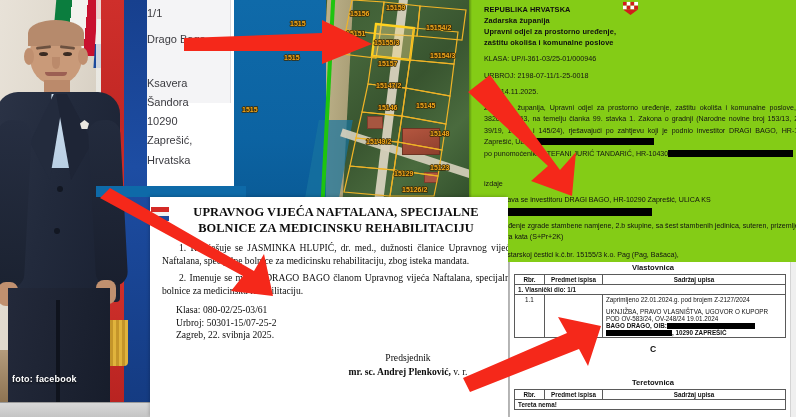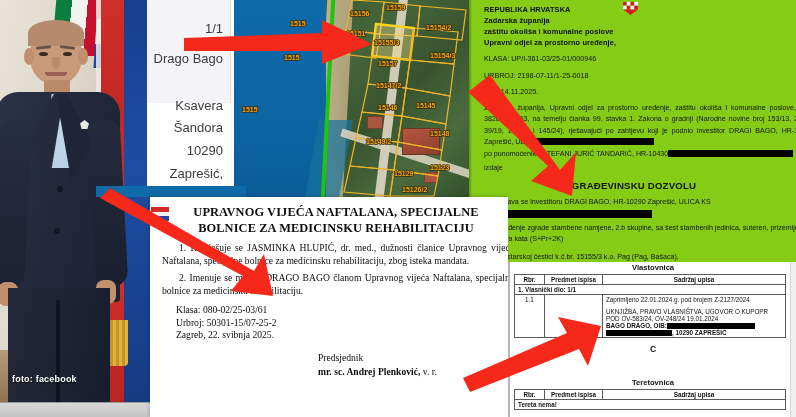--- a/index.html
+++ b/index.html
@@ -68,21 +68,21 @@
   .m-hand-l{background:#c0906f; border-radius:8px;}
   .m-hand-r{position:absolute; left:96px; top:280px; width:20px; height:24px; background:#c0906f; border-radius:8px; }
   .ph-cap { position:absolute; left:12px; bottom:18px; font-size:9px; font-weight:bold;
             color:#ffffff; letter-spacing:.2px; text-shadow:0 1px 2px rgba(0,0,0,.8); }
   .ph-botbar { position:absolute; left:0; bottom:0; width:167px; height:15px;
                background:linear-gradient(180deg,#d8d8d8,#c4c4c4); border-top:1px solid #9a9a9a; }
 
   
   .addr { position:absolute; left:147px; top:0; width:84px; height:103px;
           background:#f4f4f6; border-right:1px solid #dcdce0; }
-  .addr-in { padding:18px 7px 0 0; text-align:right; color:#3b3b40; font-size:13px; line-height:1.75; }
+  .addr-in { padding:4px 7px 0 0; color:#3b3b40; font-size:11px; line-height:1.75; }
   .addr-in .nm { margin-top:7px; }
   .addr-in .l1 { margin-top:24px; }
   .addr-white { position:absolute; left:147px; top:103px; width:84px; height:94px; background:#ffffff; }
 
   
   .map { position:absolute; left:231px; top:0; width:238px; height:197px; overflow:hidden;
          background:#2e4a2b; border-left:3px solid #ffffff; }
   .map-sea { position:absolute; left:0; top:0; width:92px; height:100%;
              background:linear-gradient(180deg,#0f6aa9 0%,#0c63a2 70%,#0a5c98 100%); }
   .map-sea2{ position:absolute; left:78px; top:120px; width:34px; height:77px;
@@ -147,21 +147,21 @@
 
   
   .decision { position:absolute; left:150px; top:197px; width:358px; height:220px;
               background:#ffffff; overflow:hidden; box-shadow:-1px -1px 3px rgba(0,0,0,.18); }
   .dec-in { padding:8px 10px 0 18px; font-family:"Liberation Serif", serif; color:#0d0d0d; }
   .dec-h { text-align:center; font-size:12.4px; font-weight:bold; line-height:1.28;
            letter-spacing:.1px; width:344px; margin-left:-4px; }
   .dec-p { font-size:9.6px; line-height:1.33; text-align:justify; margin-top:5px; width:352px; margin-left:-6px; }
   .dec-p.ind { text-indent:17px; }
   .dec-k { font-size:9.6px; line-height:1.34; margin-top:6px; padding-left:8px; }
-  .dec-sign { margin-top:9px; font-size:9.6px; line-height:1.42; padding-left:150px; }
+  .dec-sign { margin-top:9px; text-align:center; font-size:9.6px; line-height:1.42; padding-left:150px; }
   .dec-sign b { font-weight:bold; }
   .dec-flag { position:absolute; left:1px; top:10px; width:18px; height:14px;
               background:linear-gradient(180deg,#d42a26 0 33%,#f2f2f0 33% 66%,#1b4a9c 66% 100%); }
   .dec-blueband { position:absolute; left:96px; top:186px; width:150px; height:11px; background:#0e6aa8; }
 
   
   svg.arrows { position:absolute; left:0; top:0; width:796px; height:417px; pointer-events:none; }
   .ar { fill:#f5281a; }
 </style>
 </head>
@@ -274,33 +274,32 @@
         <rect x="14" y="1" width="4" height="4" fill="#fff"></rect>
       <rect x="2" y="5" width="4" height="4" fill="#fff"></rect>
         <rect x="6" y="5" width="4" height="4" fill="#d01c1c"></rect>
       <rect x="10" y="5" width="4" height="4" fill="#fff"></rect>
         <rect x="14" y="5" width="4" height="4" fill="#d01c1c"></rect>
       <path d="M2 9 h16 l-8 6 z" fill="#d01c1c"></path>
     </svg>
     <div class="permit-in">
       <div class="hdr">REPUBLIKA HRVATSKA</div>
       <div class="hdr">Zadarska županija</div>
+      <div class="hdr">Upravni odjel za prostorno uređenje,</div>
       <div class="hdr">zaštitu okoliša i komunalne poslove</div>
-      <div class="hdr">Upravni odjel za prostorno uređenje,</div>
       <div class="kls">KLASA: UP/I-361-03/25-01/000946</div>
       <div class="kls">URBROJ: 2198-07-11/1-25-0018</div>
       <div class="kls">Pag, 14.11.2025.</div>
       <div class="body-p">
         <span>Zadarska županija, Upravni odjel za prostorno uređenje, zaštitu okoliša i komunalne poslove, OIB: 38204655363, na temelju članka 99. stavka 1. Zakona o gradnji (Narodne novine broj 153/13, 20/17, 39/19, 125/19 i 145/24), rješavajući po zahtjevu koji je podnio investitor DRAGI BAGO, HR-10290 Zaprešić, ULICA</span><span class="redact r1"></span>
       </div>
       <div class="body-p" style="margin-top:1px">
         <span>po punomoćeniku STEFANI JURIĆ TANDARIĆ, HR-10430</span><span class="redact r2"></span>
       </div>
-      <div class="kls" style="margin-top:1px">izdaje</div>
-      <div class="title-gd">GRAĐEVINSKU DOZVOLU</div>
+      <div class="kls" style="margin-top:17px">izdaje</div>
       <div class="pline">Dozvoljava se investitoru DRAGI BAGO, HR-10290 Zaprešić, ULICA KS</div>
       <div class="rline"></div>
       <div class="li">– građenje zgrade stambene namjene, 2.b skupine, sa šest stambenih jedinica, suteren, prizemlje i dva kata (S+Pr+2K)</div>
       <div class="pline">na katastarskoj čestici  k.č.br. 15155/3 k.o. Pag (Pag, Bašaca),</div>
 
     </div>
   </div>
   <div class="permit-shadow"></div>
 
   <div class="lr">

